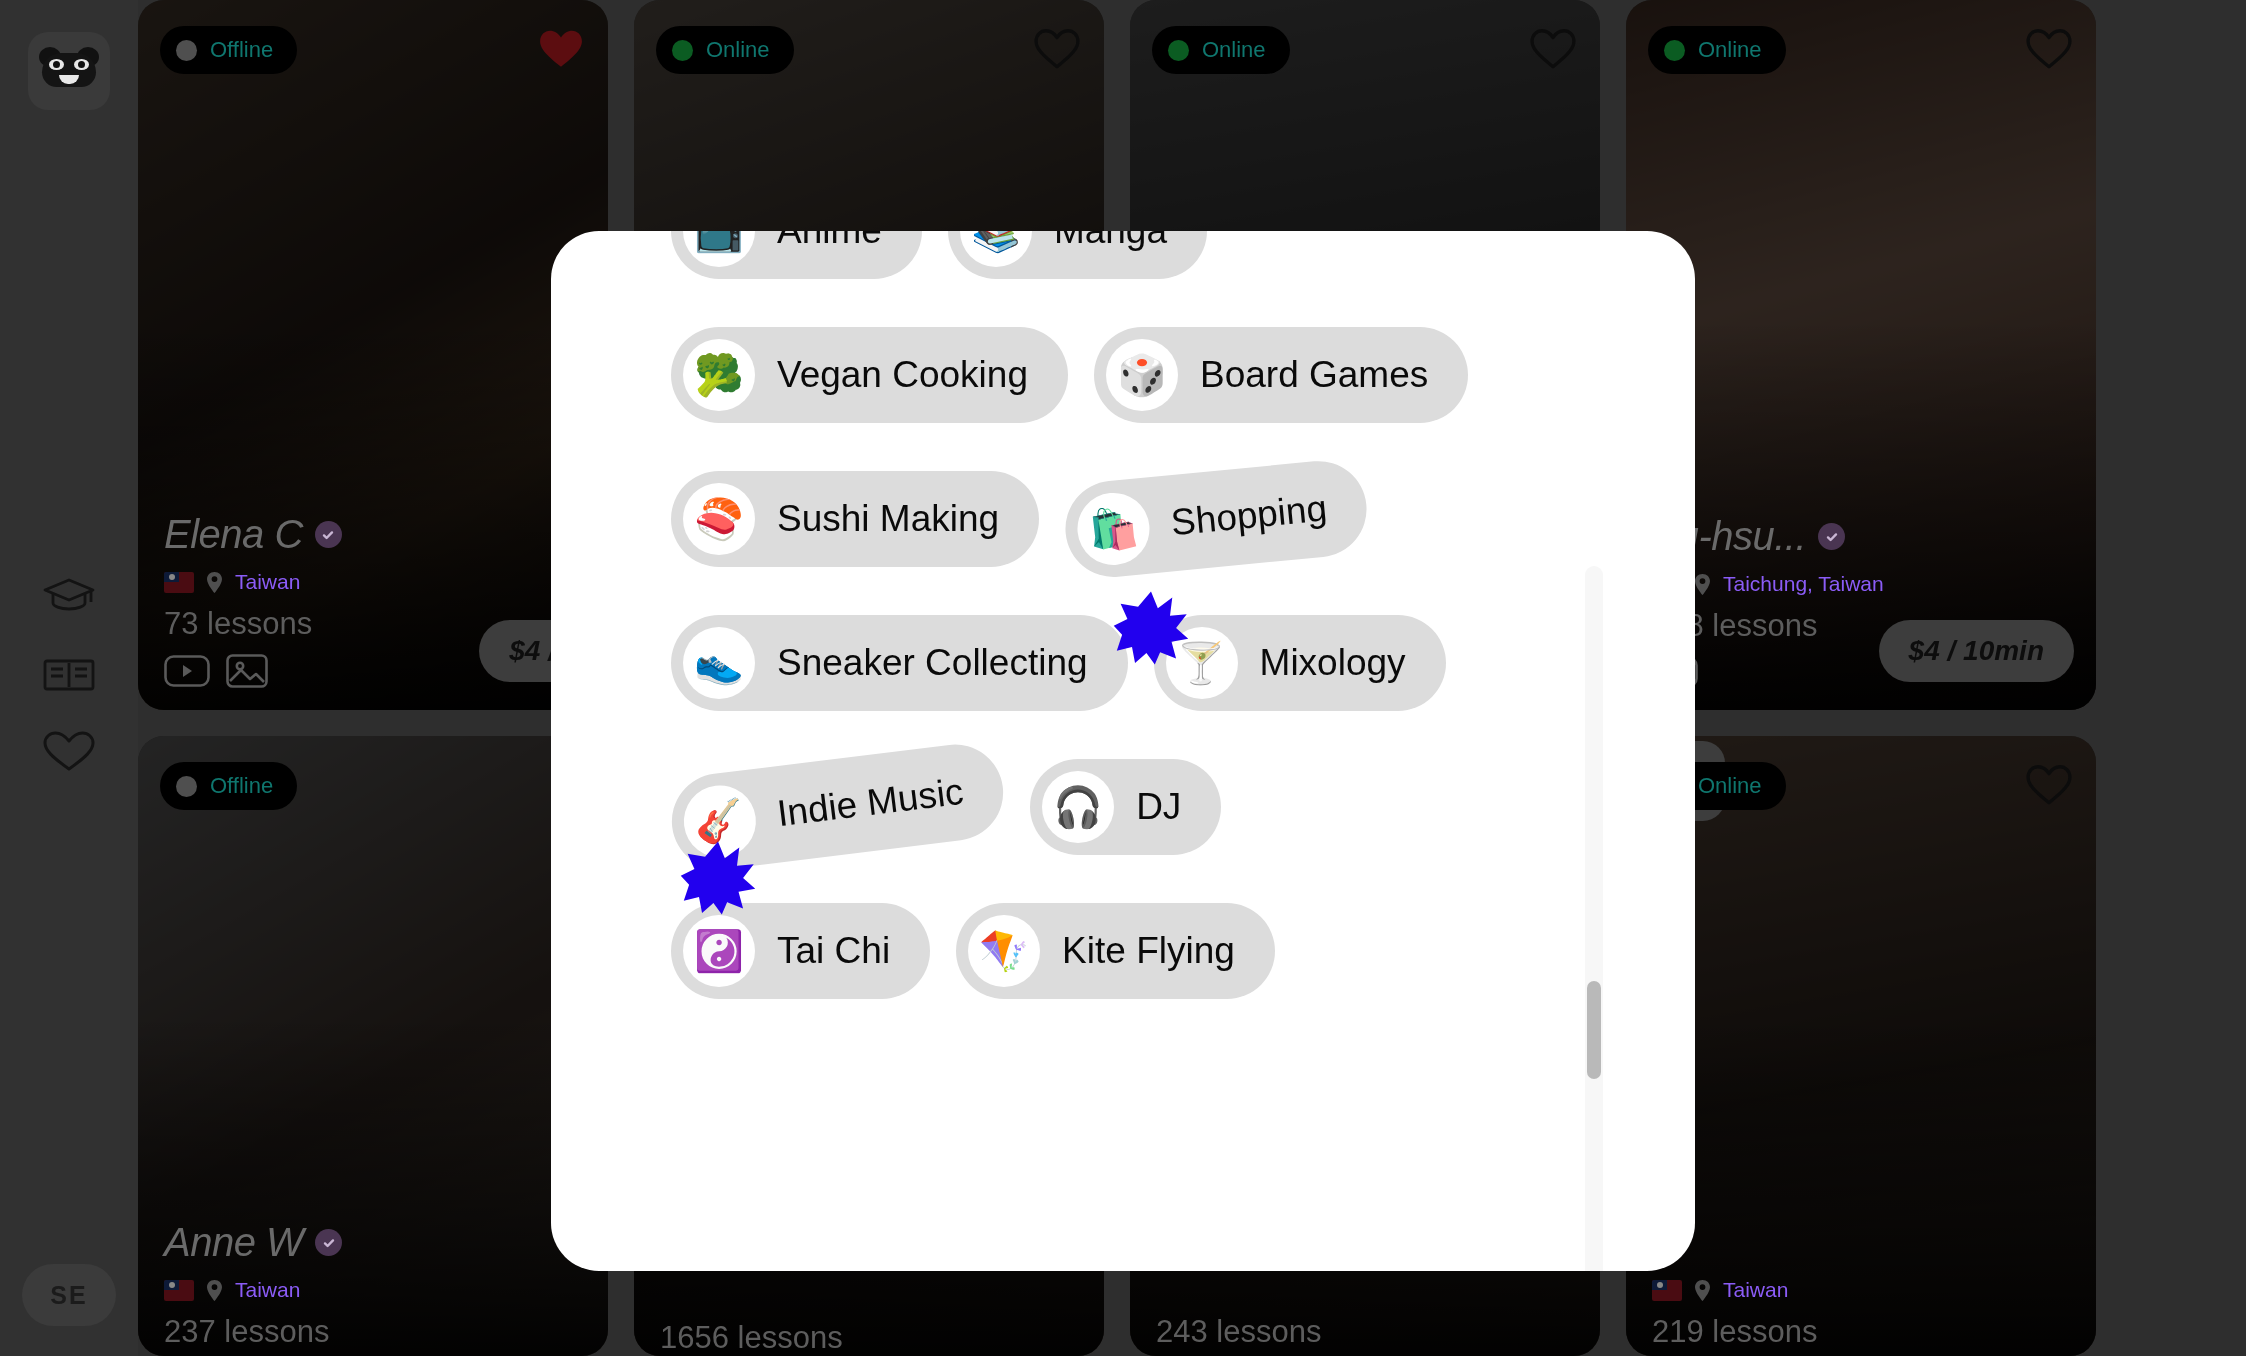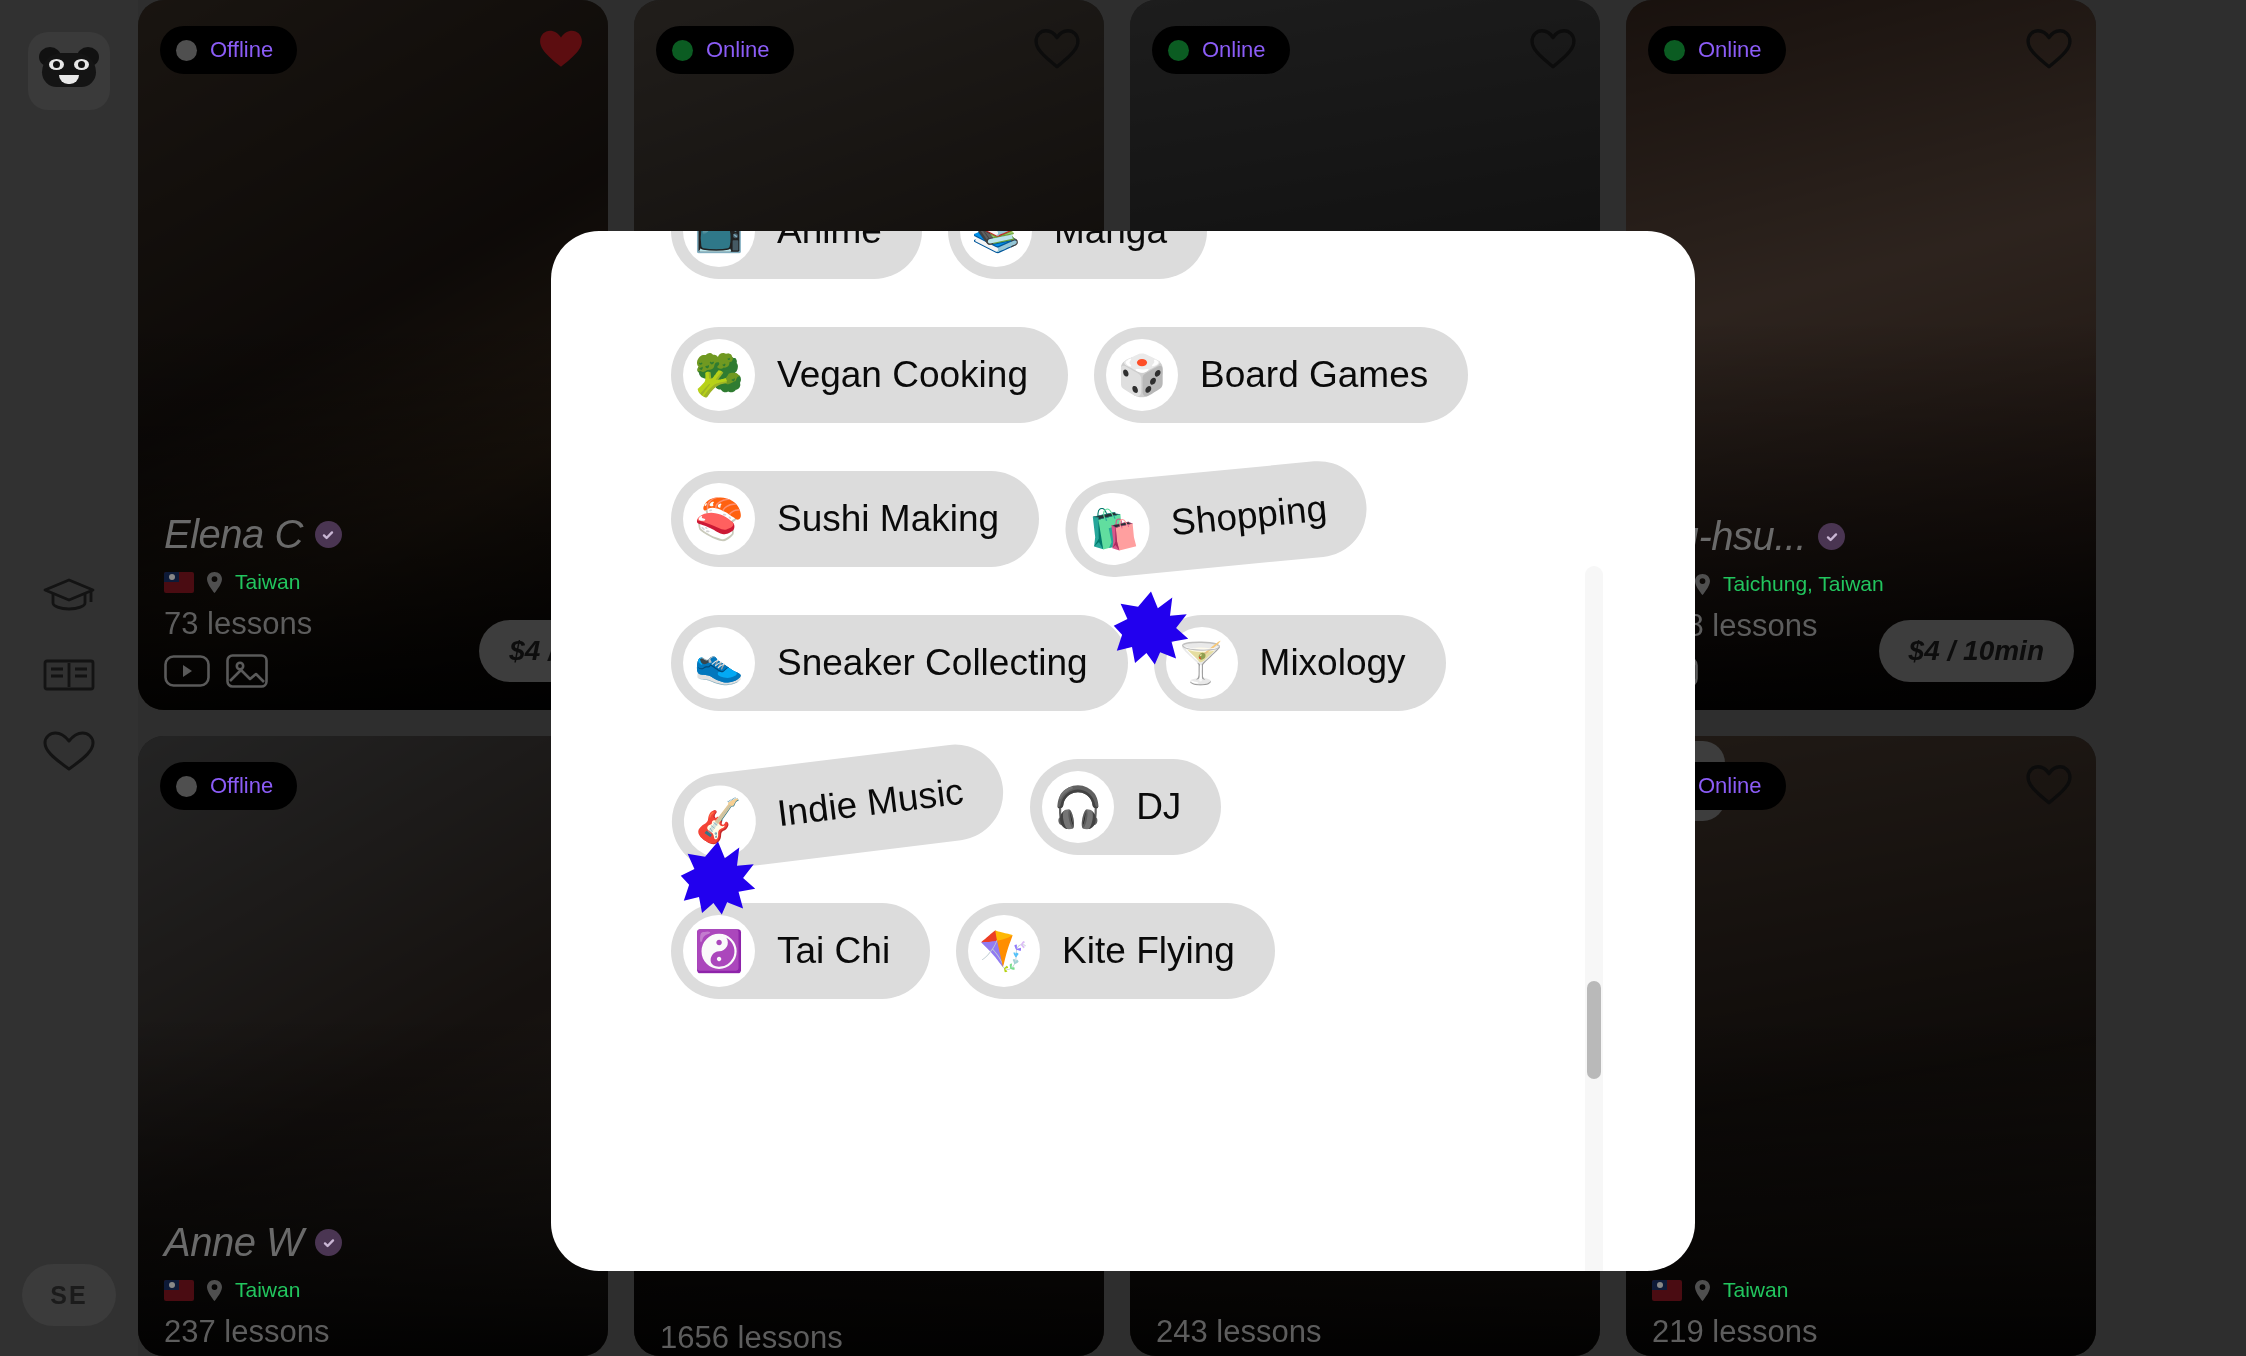--- a/index.html
+++ b/index.html
@@ -107,21 +107,21 @@
     position: absolute; left: 0; right: 0; bottom: 0; height: 55%;
     background: linear-gradient(to top, rgba(0,0,0,.92), rgba(0,0,0,0));
   }
 
   .status-pill {
     position: absolute; left: 22px; top: 26px;
     height: 48px; padding: 0 24px 0 16px;
     border-radius: 24px;
     background: #000;
     display: flex; align-items: center; gap: 13px;
-    font-size: 22px; color: #8b5cf6;
+    font-size: 22px; color: #0f766e;
     z-index: 3;
   }
   .status-dot { width: 21px; height: 21px; border-radius: 50%; }
   .status-dot.online { background: #0b5c22; }
   .status-dot.offline { background: #4f4f4f; }
 
   .heart-btn {
     position: absolute; right: 24px; top: 26px;
     width: 46px; height: 46px; z-index: 3;
   }
@@ -140,21 +140,21 @@
     width: 27px; height: 27px; border-radius: 50%;
     background: #4a3552;
     display: flex; align-items: center; justify-content: center;
     flex: none;
   }
   .verified svg { width: 16px; height: 16px; display: block; }
 
   .card-loc {
     margin-top: 13px;
     display: flex; align-items: center; gap: 12px;
-    font-size: 21px; color: #22c55e;
+    font-size: 21px; color: #8b5cf6;
   }
   .flag-tw {
     width: 30px; height: 21px; flex: none;
     background: #4a0c12; position: relative; border-radius: 2px;
     overflow: hidden;
   }
   .flag-tw::before {
     content: ""; position: absolute; left: 0; top: 0;
     width: 15px; height: 10.5px; background: #0d1a38;
   }

